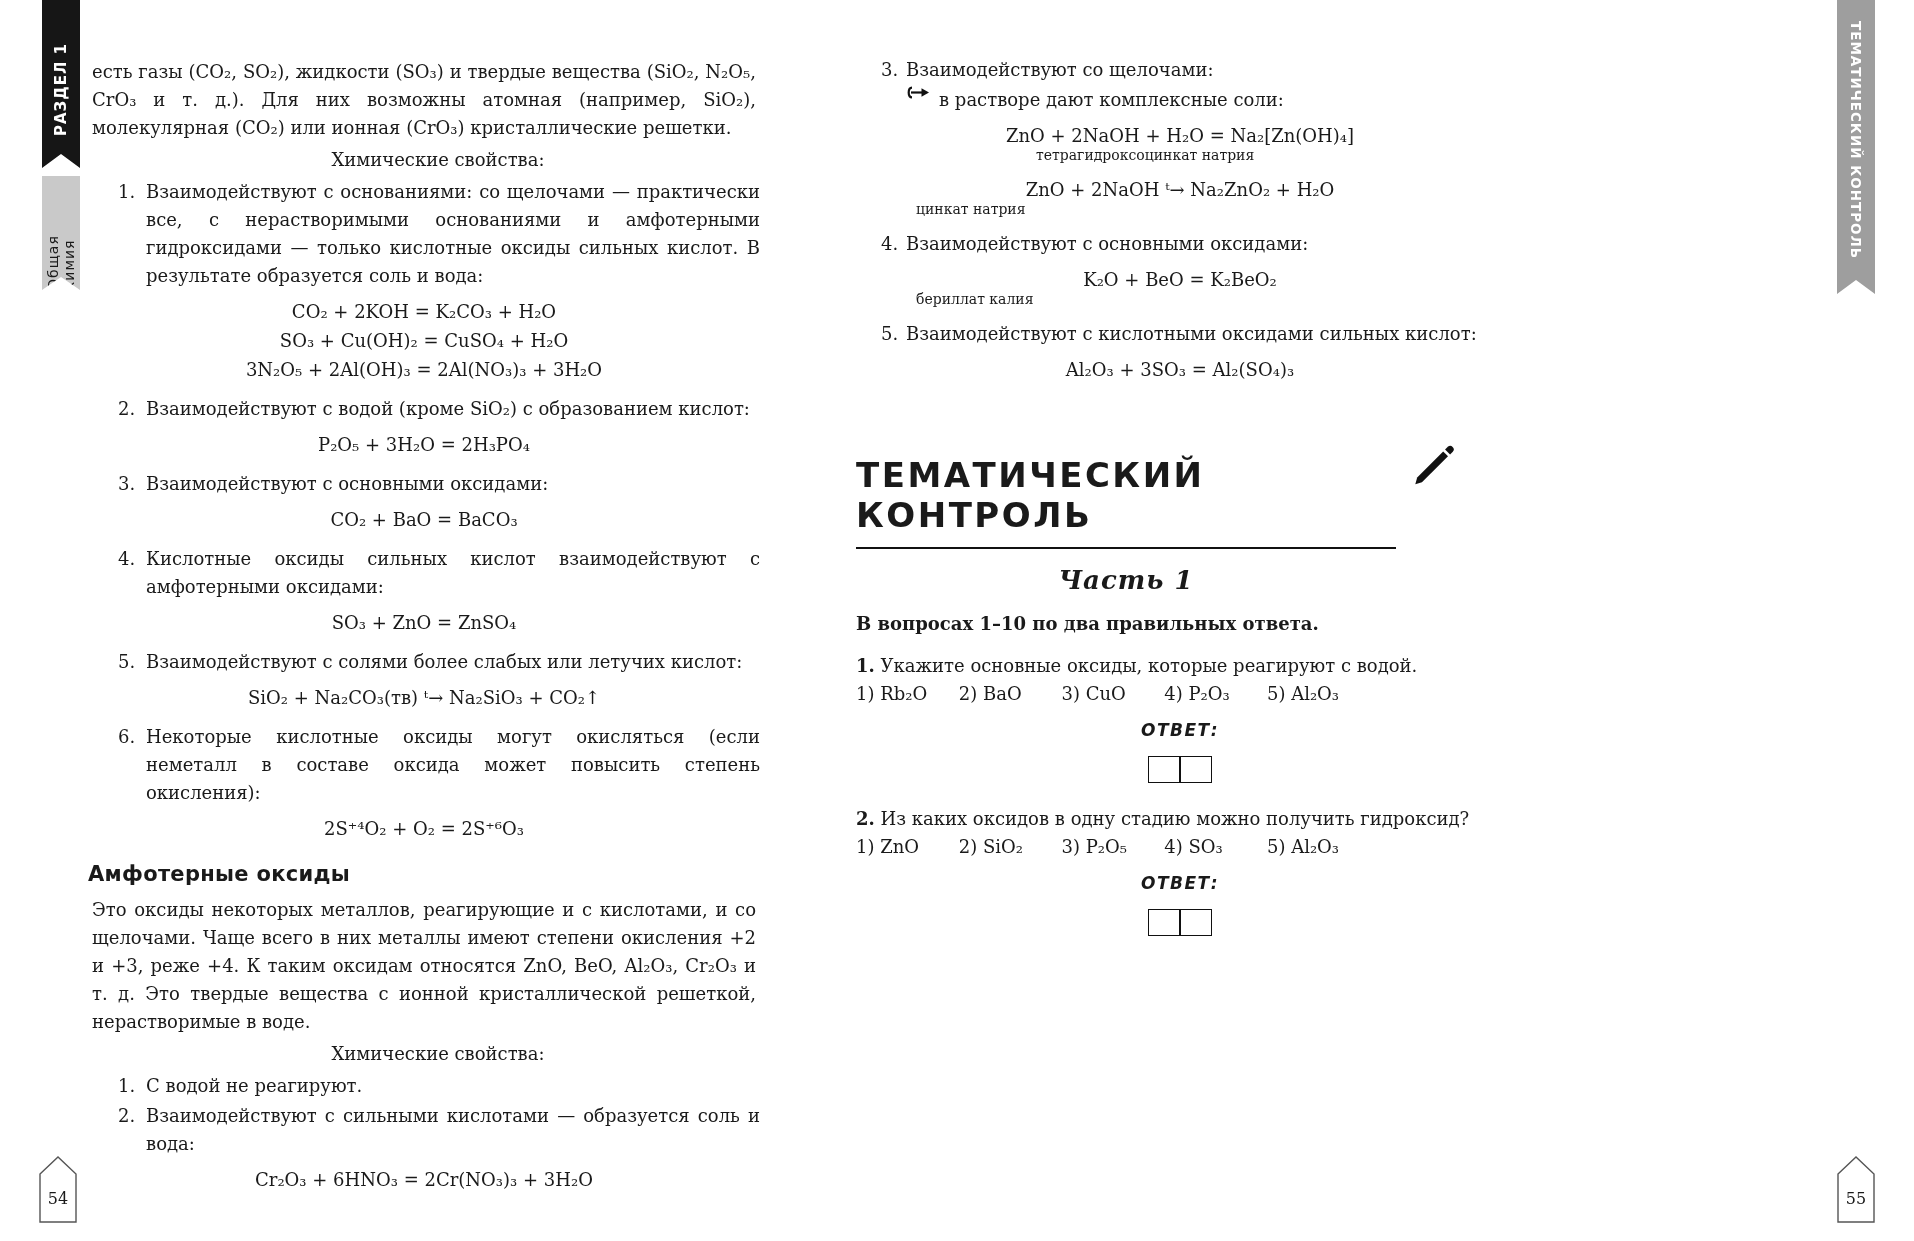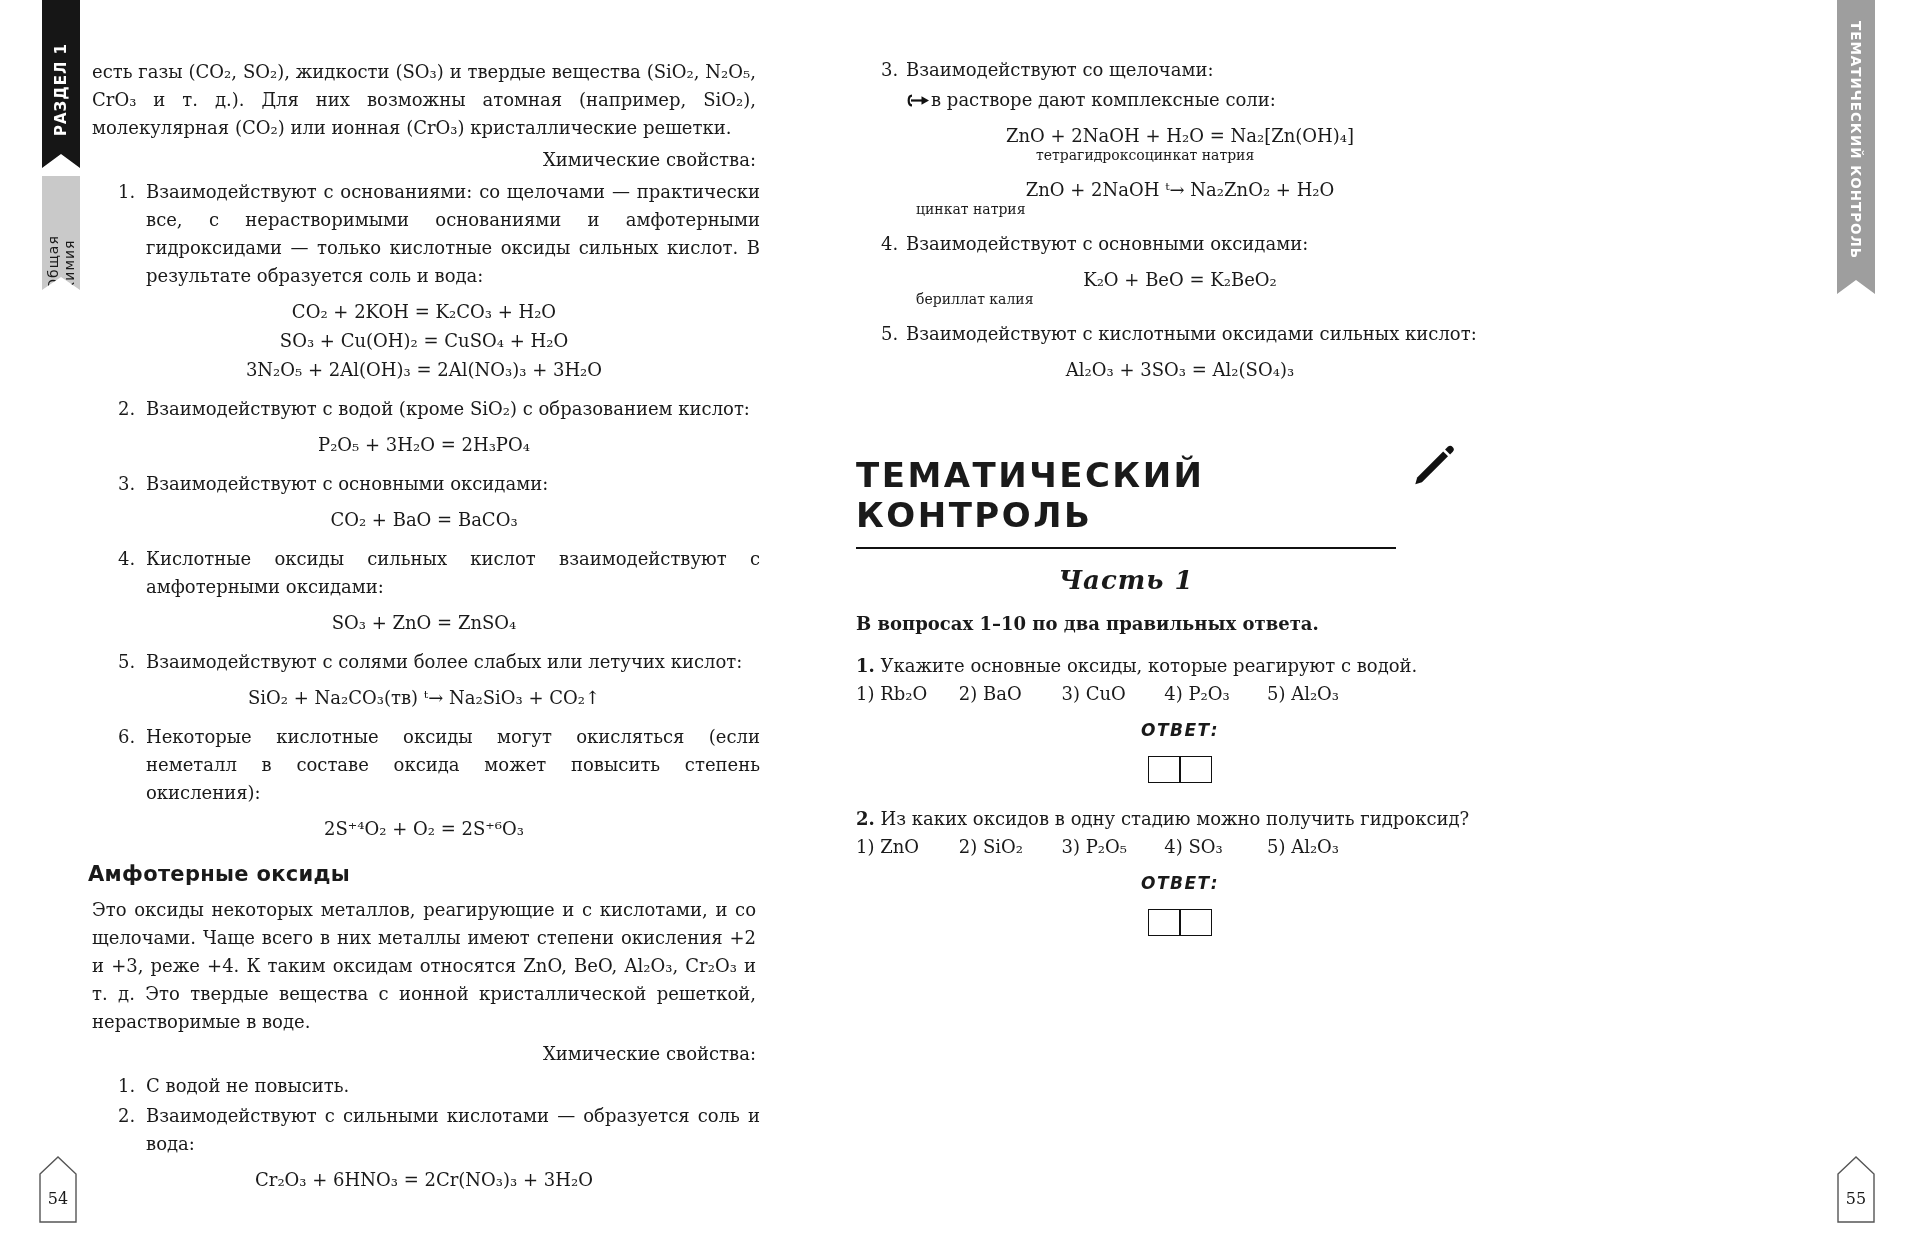--- a/index.html
+++ b/index.html
@@ -42,42 +42,42 @@
   .pagenum-left { left:38px; }
   .pagenum-right { left:1836px; }
   .pagenum text { font-family:"DejaVu Serif",serif; fill:#1a1a1a; }
 
   
   .col { position:absolute; top:54px; }
   .col-left  { left:88px;  width:672px; }
   .col-right { left:856px; width:648px; }
 
   .body { font-size:18px; line-height:28px; margin:4px; text-align:justify; }
-  .indent { padding-left:28px; text-align:right; }
+  .indent { padding-left:28px; text-align:center; }
 
   .item { margin-top:2px; }
   .item-text { font-size:18px; line-height:28px; text-align:justify; }
   .col-left  .item-text { padding-left:58px; text-indent:-28px; }
   .col-left  .item-num  { display:inline-block; width:28px; text-indent:0; }
   .col-right .item-text { padding-left:50px; text-indent:-25px; }
   .col-right .item-num  { display:inline-block; width:25px; text-indent:0; }
 
   .fgroup { margin:8px 0 12px; }
   .formula { text-align:center; font-size:18px; line-height:27px; margin:2px 0;
              font-family:"DejaVu Serif","DejaVu Sans",serif; }
   .f-caption { font-size:14px; line-height:17px;
                margin:-4px 0 12px; padding-left:60px; }
   .f-caption.far { padding-left:180px; }
 
   .section-heading {
     font-family:"DejaVu Sans","Liberation Sans",sans-serif;
     font-weight:bold; font-size:21px; margin:20px 0 10px; letter-spacing:0.3px;
   }
 
-  .subitem { display:flex; align-items:center; gap:0; padding-left:50px;
+  .subitem { display:flex; gap:8px; padding-left:50px;
              font-size:18px; line-height:28px; margin-top:2px; }
   .sub-arrow { display:inline-flex; flex:0 0 auto; }
 
   
   .control-wrap { position:relative; margin-top:72px; width:540px;
                   border-bottom:2.5px solid #111; padding-bottom:12px; }
   .control-heading {
     font-family:"DejaVu Sans","Liberation Sans",sans-serif;
     font-weight:bold; font-size:34px; letter-spacing:2.5px; margin:0;
   }
@@ -174,21 +174,21 @@
       <div class="fgroup">
         <div class="formula">2S⁺⁴O₂ + O₂ = 2S⁺⁶O₃</div>
       </div>
     </div>
 
     <h2 class="section-heading">Амфотерные оксиды</h2>
     <p class="body">Это оксиды некоторых металлов, реагирующие и с кислотами, и со щелочами. Чаще всего в них металлы имеют степени окисления +2 и +3, реже +4. К таким оксидам относятся ZnO, BeO, Al₂O₃, Cr₂O₃ и т. д. Это твердые вещества с ионной кристаллической решеткой, нерастворимые в воде.</p>
     <p class="body indent">Химические свойства:</p>
 
     <div class="item">
-      <div class="item-text"><span class="item-num">1.</span><span>С водой не повысить.</span></div>
+      <div class="item-text"><span class="item-num">1.</span><span>С водой не реагируют.</span></div>
     </div>
     <div class="item">
       <div class="item-text"><span class="item-num">2.</span><span>Взаимодействуют с сильными кислотами — образуется соль и вода:</span></div>
       <div class="fgroup">
         <div class="formula">Cr₂O₃ + 6HNO₃ = 2Cr(NO₃)₃ + 3H₂O</div>
       </div>
     </div>
 
   </div>
 

